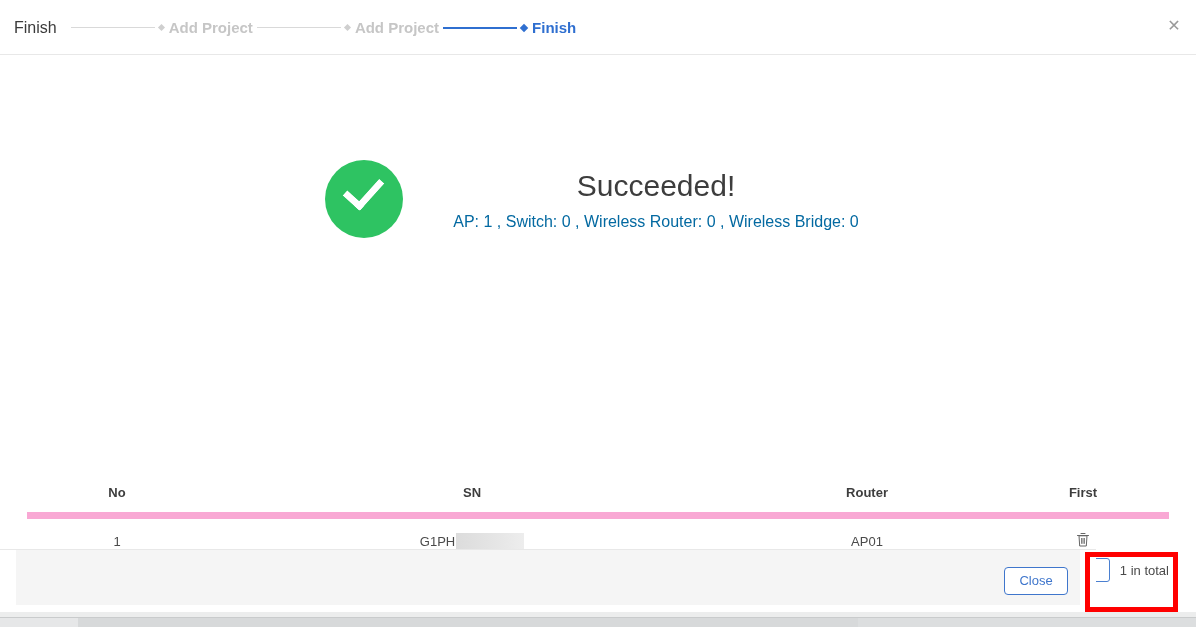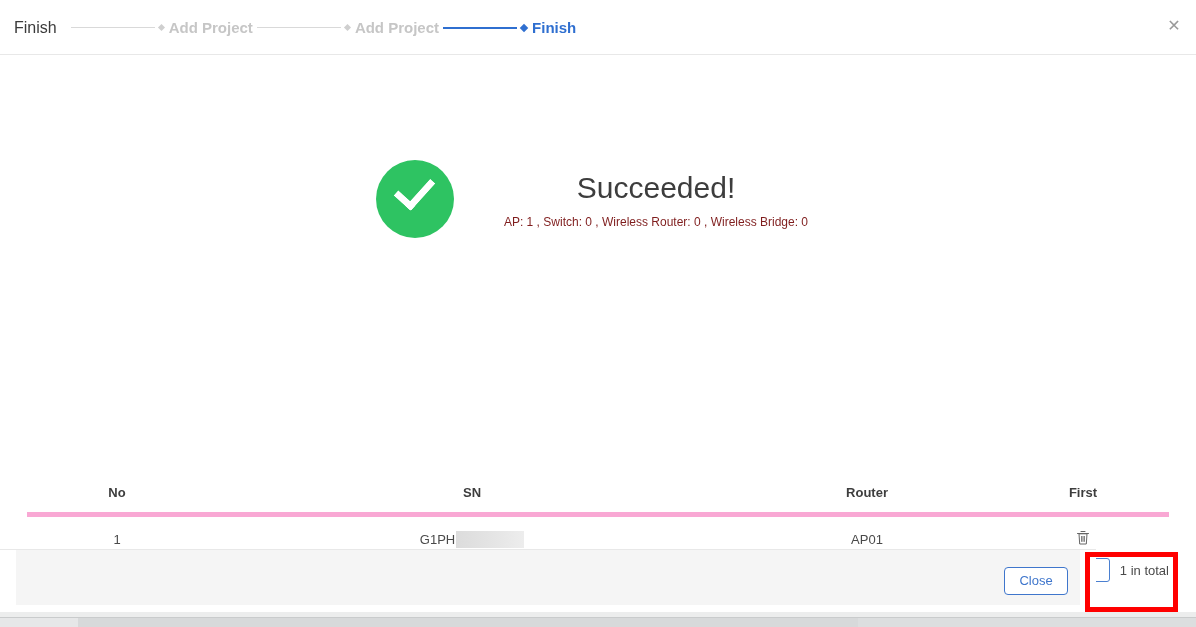--- a/index.html
+++ b/index.html
@@ -201,22 +201,22 @@
     text-align: center;
   }
   .success-title {
     font-size: 30px;
     color: #3d3d3d;
     line-height: 38px;
     font-weight: normal;
     margin: 0 0 8px 0;
   }
   .success-sub {
-    font-size: 12px;
-    color: #7f1d1d;
+    font-size: 16px;
+    color: #0369a1;
     white-space: nowrap;
   }
 
   
   .tabs {
     position: absolute;
     left: 27px;
     top: 325px;
     width: 1142px;
     height: 36px;
@@ -254,21 +254,21 @@
     top: 430px;
     width: 1142px;
     border-collapse: collapse;
     table-layout: fixed;
   }
   .data-table th {
     font-size: 13px;
     font-weight: bold;
     color: #3d3d3d;
     padding: 0 0 12px 0;
-    border-bottom: 5px solid #f9a8d4;
+    border-bottom: 7px solid #f9a8d4;
     text-align: center;
   }
   .data-table td {
     font-size: 13px;
     color: #4a4a4a;
     padding: 13px 0 12px 0;
     text-align: center;
   }
   .col-no   { width: 180px; }
   .col-sn   { width: 530px; }

